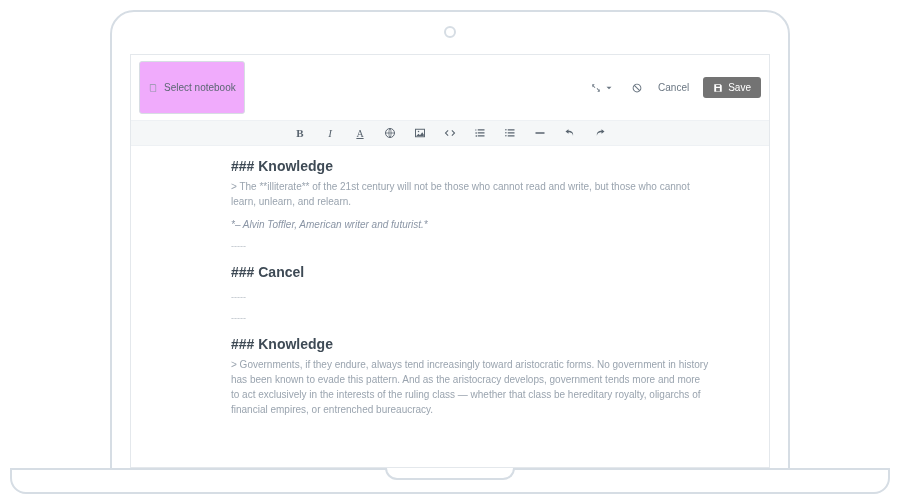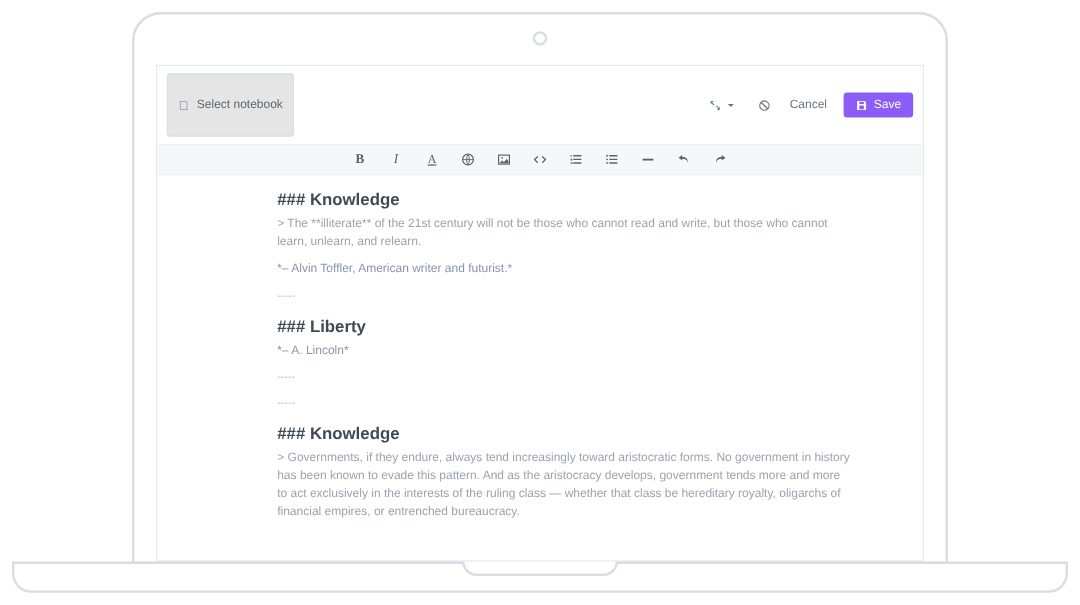--- a/index.html
+++ b/index.html
@@ -77,21 +77,21 @@
     }
     .select-nb {
       display: inline-flex;
       align-items: center;
       gap: 6px;
       border: 1px solid #d7dde3;
       border-radius: 3px;
       padding: 20px 8px;
       font-size: 10px;
       color: #5b6773;
-      background: #e5e5e5;
+      background: #f0abfc;
       cursor: pointer;
     }
     .select-nb svg { width: 10px; height: 10px; fill: #8a95a1; }
     .top-actions { display: flex; align-items: center; gap: 8px; }
     .icon-btn {
       display: inline-flex;
       align-items: center;
       gap: 3px;
       font-size: 10px;
       color: #6a7682;
@@ -106,21 +106,21 @@
       font-size: 10px;
       color: #6a7682;
       cursor: pointer;
       padding: 3px 6px;
     }
     .cancel-btn svg { width: 10px; height: 10px; fill: #6a7682; }
     .save-btn {
       display: inline-flex;
       align-items: center;
       gap: 5px;
-      background: #8b5cf6;
+      background: #737373;
       color: #fff;
       font-size: 10px;
       padding: 5px 10px;
       border-radius: 3px;
       cursor: pointer;
     }
     .save-btn svg { width: 10px; height: 10px; fill: #fff; }
     
     .fmtbar {
       background: #f5f7f8;
@@ -153,21 +153,21 @@
       color: #8a95a5;
       line-height: 1.5;
     }
     .section h3 {
       color: #3e4a55;
       font-size: 14px;
       font-weight: 700;
       margin-bottom: 2px;
     }
     .section .quote { color: #9aa4af; margin-bottom: 8px; }
-    .section .attr { color: #8a95a5; margin-bottom: 8px; }
+    .section .attr { font-style: italic; color: #8a95a5; margin-bottom: 8px; }
     .sep { color: #b6bec6; margin: 8px 0; font-size:9px;}
   </style>
 </head>
 <body>
 
 <div class="laptop">
   <div class="camera"></div>
 
   <div class="screen">
 
@@ -256,22 +256,21 @@
 
     <div class="editor">
       <div class="section">
         <h3>### Knowledge</h3>
         <div class="quote">&gt; The **illiterate** of the 21st century will not be those who cannot read and write, but those who cannot learn, unlearn, and relearn.</div>
         <div class="attr">*– Alvin Toffler, American writer and futurist.*</div>
       </div>
       <div class="sep">-----</div>
 
       <div class="section">
-        <h3>### Liberty</h3>
-        <div class="attr">*– A. Lincoln*</div>
+        <h3>### Cancel</h3>
       </div>
       <div class="sep">-----</div>
 
       <div class="section">
       </div>
       <div class="sep">-----</div>
 
       <div class="section">
         <h3>### Knowledge</h3>
         <div class="quote">&gt; Governments, if they endure, always tend increasingly toward aristocratic forms. No government in history has been known to evade this pattern. And as the aristocracy develops, government tends more and more to act exclusively in the interests of the ruling class — whether that class be hereditary royalty, oligarchs of financial empires, or entrenched bureaucracy.</div>

